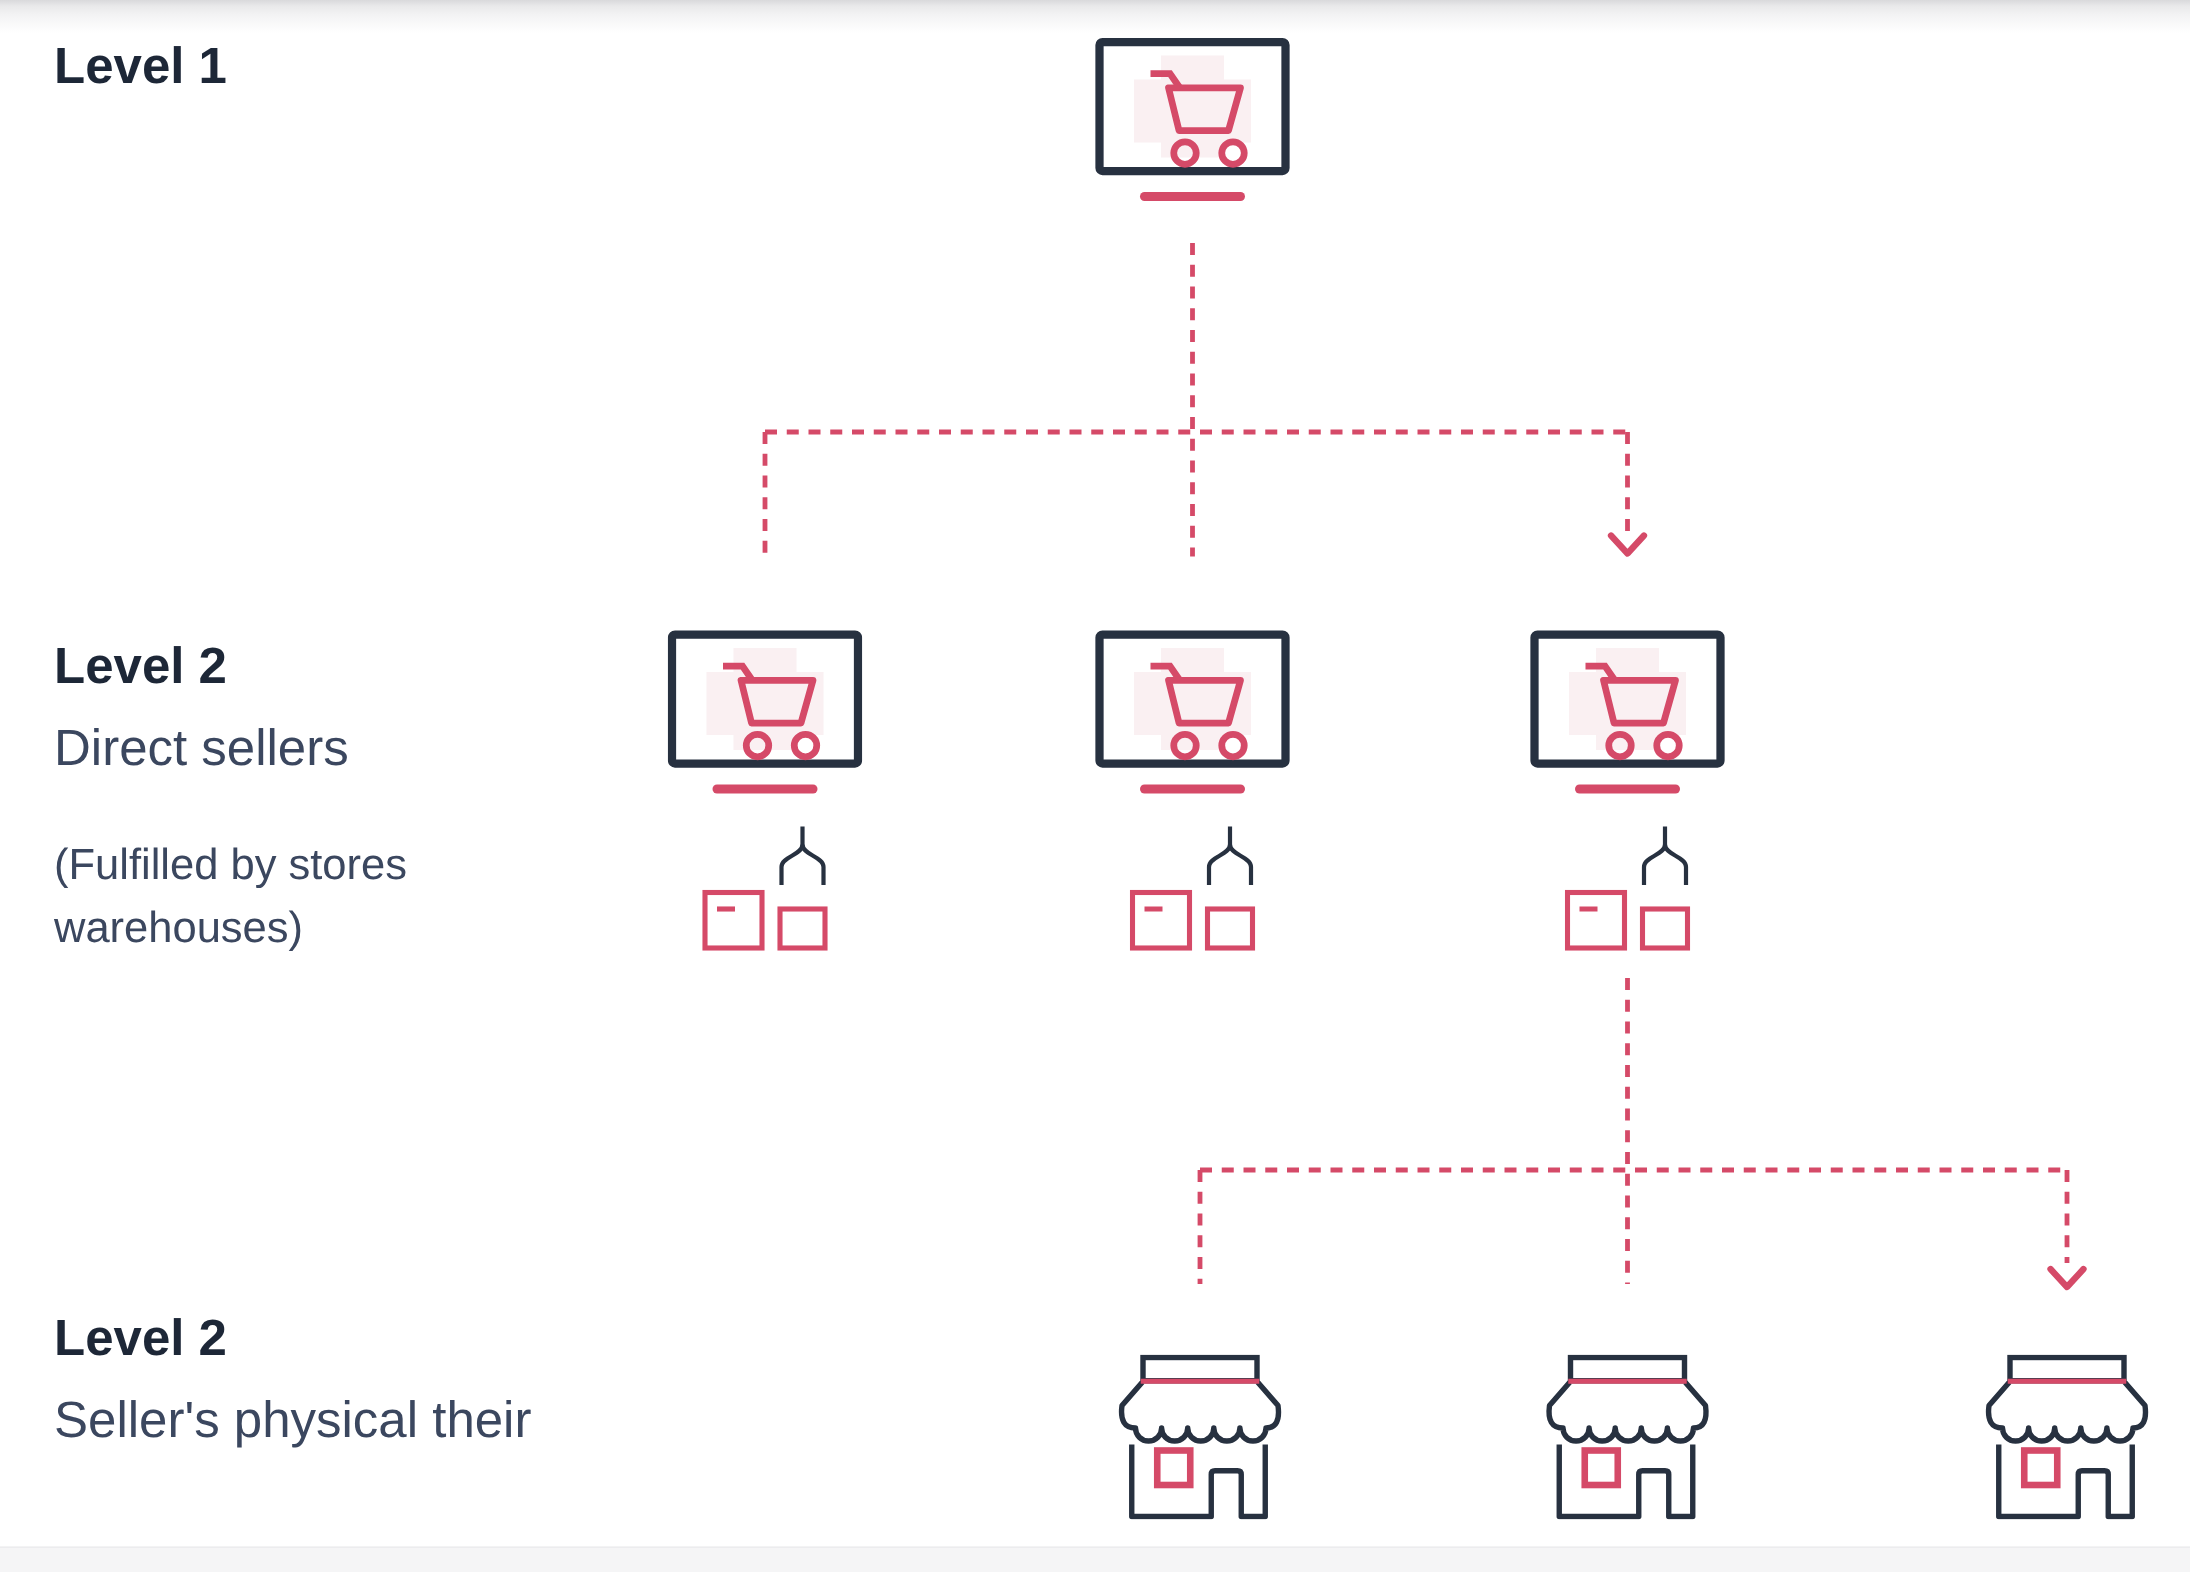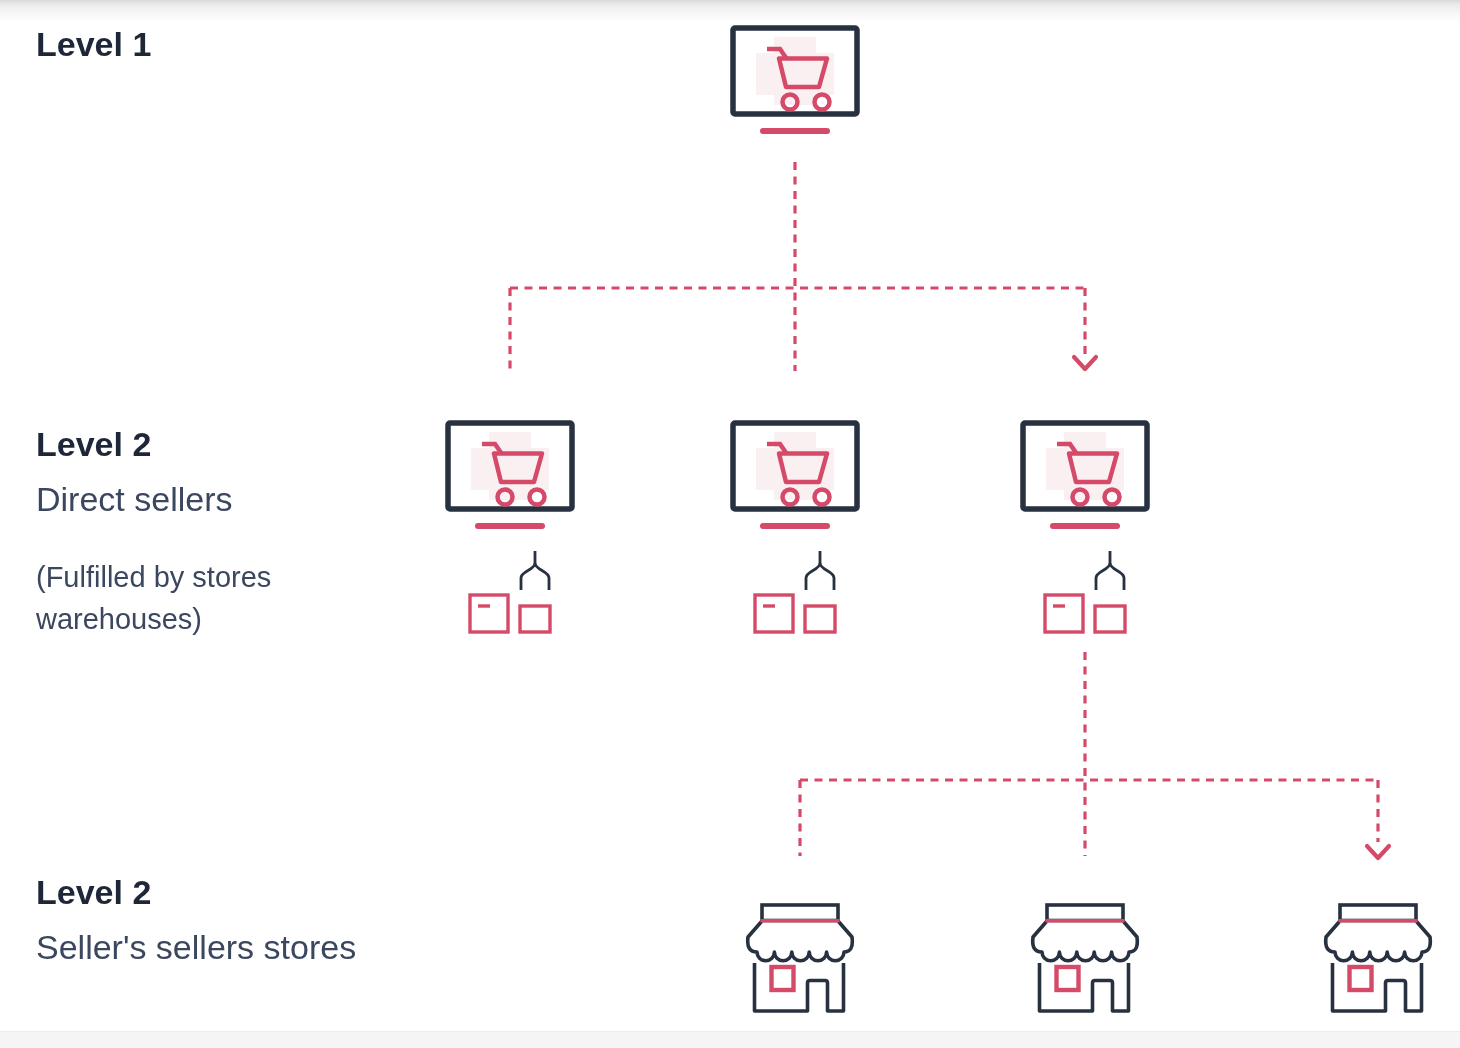--- a/index.html
+++ b/index.html
@@ -95,21 +95,21 @@
   </section>
 
   <section class="label lbl-2">
     <h2 class="title">Level 2</h2>
     <p class="sub">Direct sellers</p>
     <p class="note">(Fulfilled by stores warehouses)</p>
   </section>
 
   <section class="label lbl-3">
     <h2 class="title">Level 2</h2>
-    <p class="sub">Seller's sellers stores</p>
+    <p class="sub">Seller's physical their</p>
   </section>
 
   <div class="node" style="left:730px;top:25px">
     <svg width="130" height="114" viewBox="0 0 130 114">
         <use href="#sym-monitor-cart"></use>
       </svg>
   </div>
 
   <div class="node" style="left:445px;top:420px">
     <svg width="130" height="114" viewBox="0 0 130 114">

